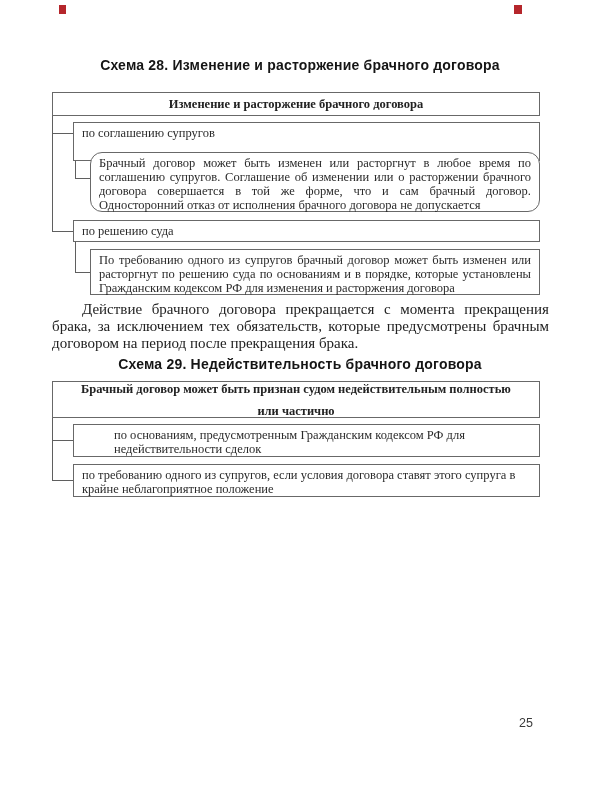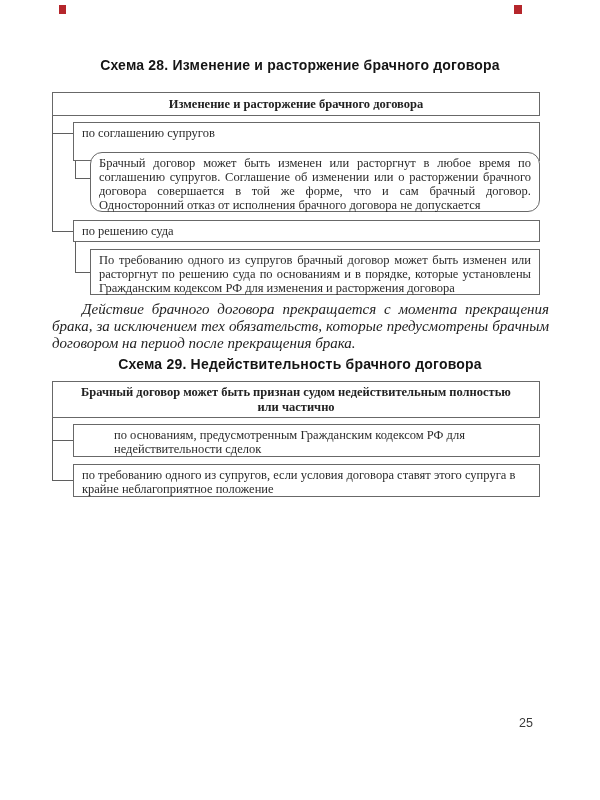--- a/index.html
+++ b/index.html
@@ -30,21 +30,21 @@
 
   
   #s28-root{left:52px;top:92px;width:488px;height:24px;}
   #s28-b1{left:73px;top:122px;width:467px;height:39px;}
   #s28-d1{left:90px;top:152px;width:450px;height:60px;border-radius:12px;}
   #s28-b2{left:73px;top:220px;width:467px;height:22px;}
   #s28-d2{left:90px;top:249px;width:450px;height:46px;}
 
   
   #s29-root{left:52px;top:381px;width:488px;height:37px;}
-  #s29-root .inner{max-width:432px;margin:6px auto;line-height:15px;}
+  #s29-root .inner{max-width:432px;margin:6px auto;line-height:22px;}
   #s29-b1{left:73px;top:424px;width:467px;height:33px;padding-left:40px;}
   #s29-b2{left:73px;top:464px;width:467px;height:33px;}
 
   .cline{position:absolute;background:#5f5f5f;}
   
   #l28-v1{left:52px;top:115px;width:1px;height:116px;}
   #l28-h1{left:52px;top:133px;width:21px;height:1px;}
   #l28-h2{left:52px;top:231px;width:21px;height:1px;}
   #l28-v2{left:75px;top:144px;width:1px;height:34px;}
   #l28-h3{left:75px;top:178px;width:15px;height:1px;}
@@ -52,21 +52,20 @@
   #l28-h4{left:75px;top:272px;width:15px;height:1px;}
   
   #l29-v1{left:52px;top:417px;width:1px;height:63px;}
   #l29-h1{left:52px;top:440px;width:21px;height:1px;}
   #l29-h2{left:52px;top:480px;width:21px;height:1px;}
 
   #body-paragraph{
     position:absolute;left:52px;top:301px;width:497px;
     font-size:15px;line-height:17px;text-align:justify;text-indent:30px;
     color:#222;
-    font-style:italic;
   }
   #page-number{
     position:absolute;left:0;top:716px;width:533px;text-align:right;
     font-family:"Liberation Sans",sans-serif;font-size:12.5px;color:#3a3a3a;
   }
 </style>
 </head>
 <body>
 
 <div id="page">

